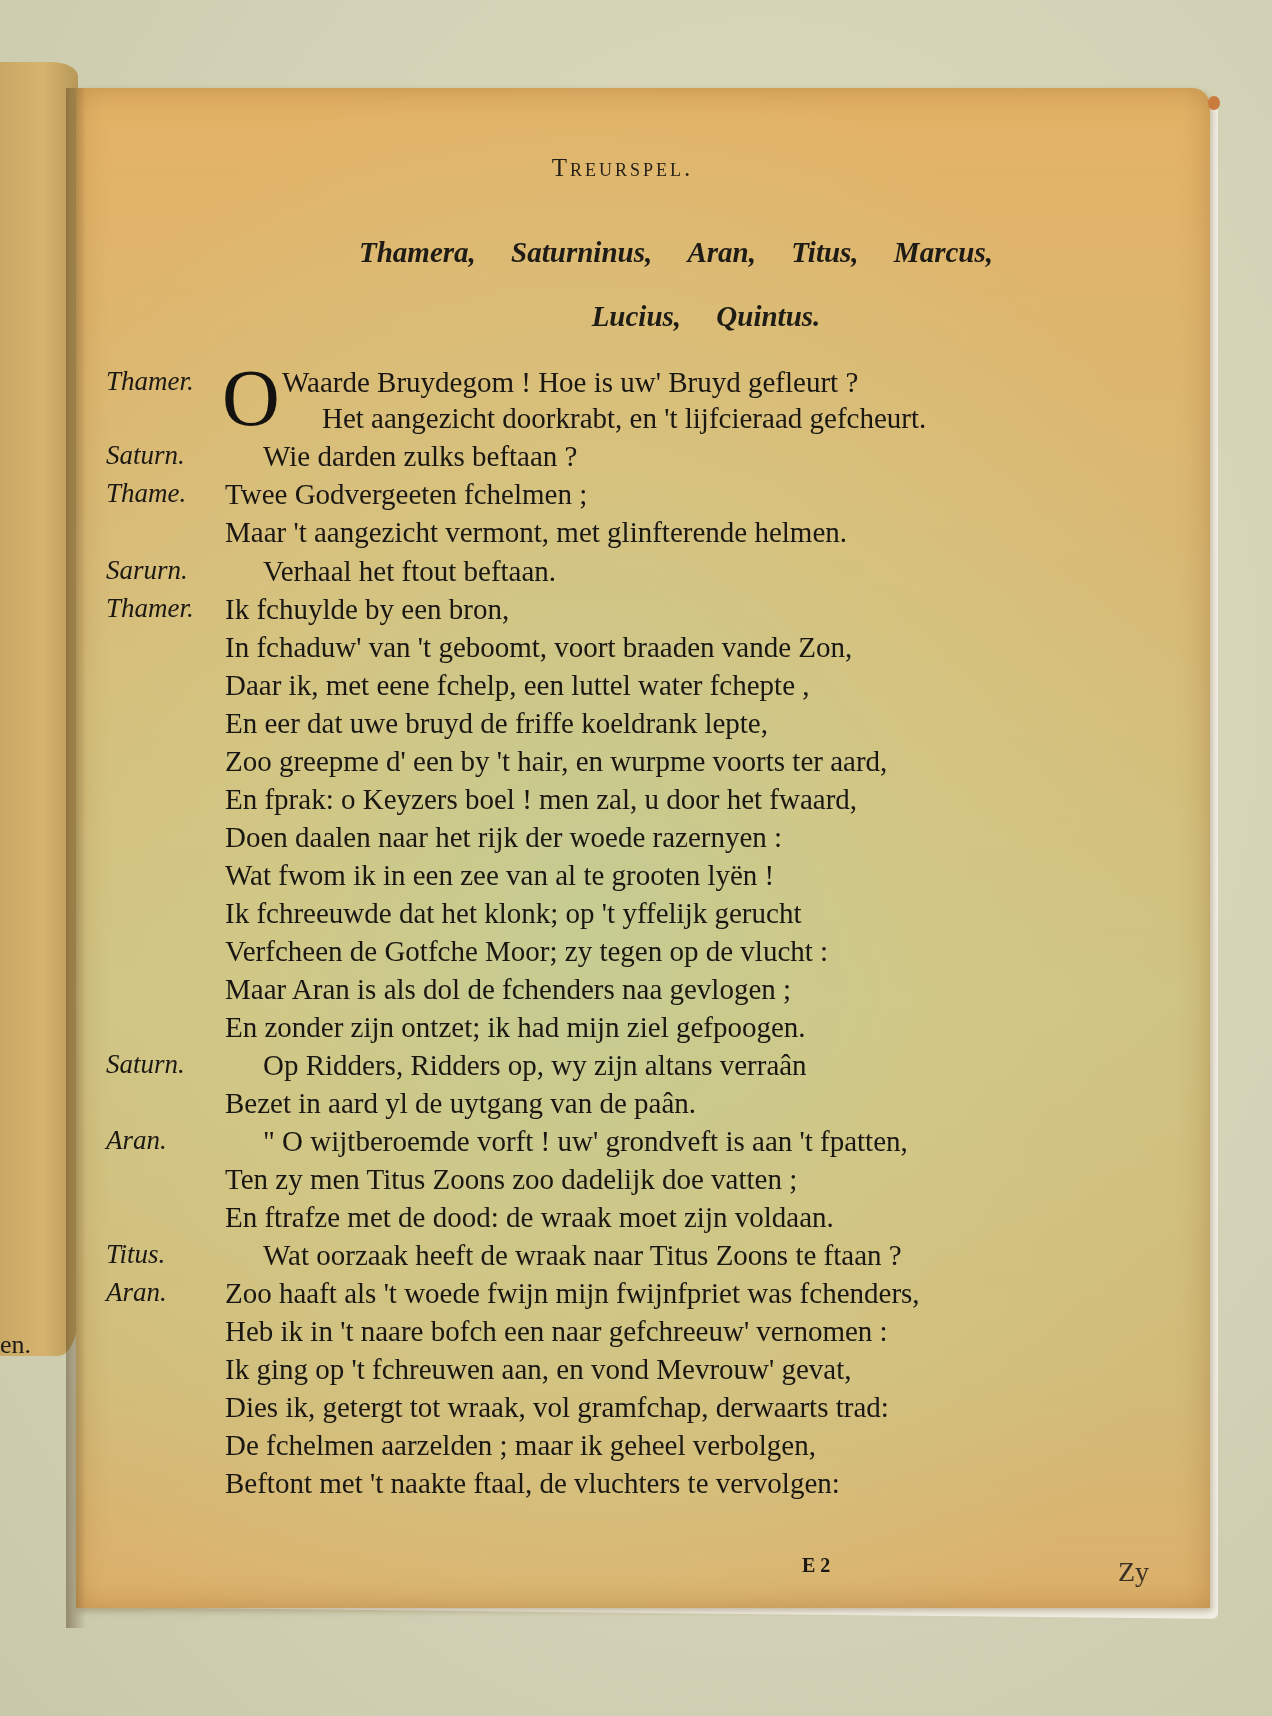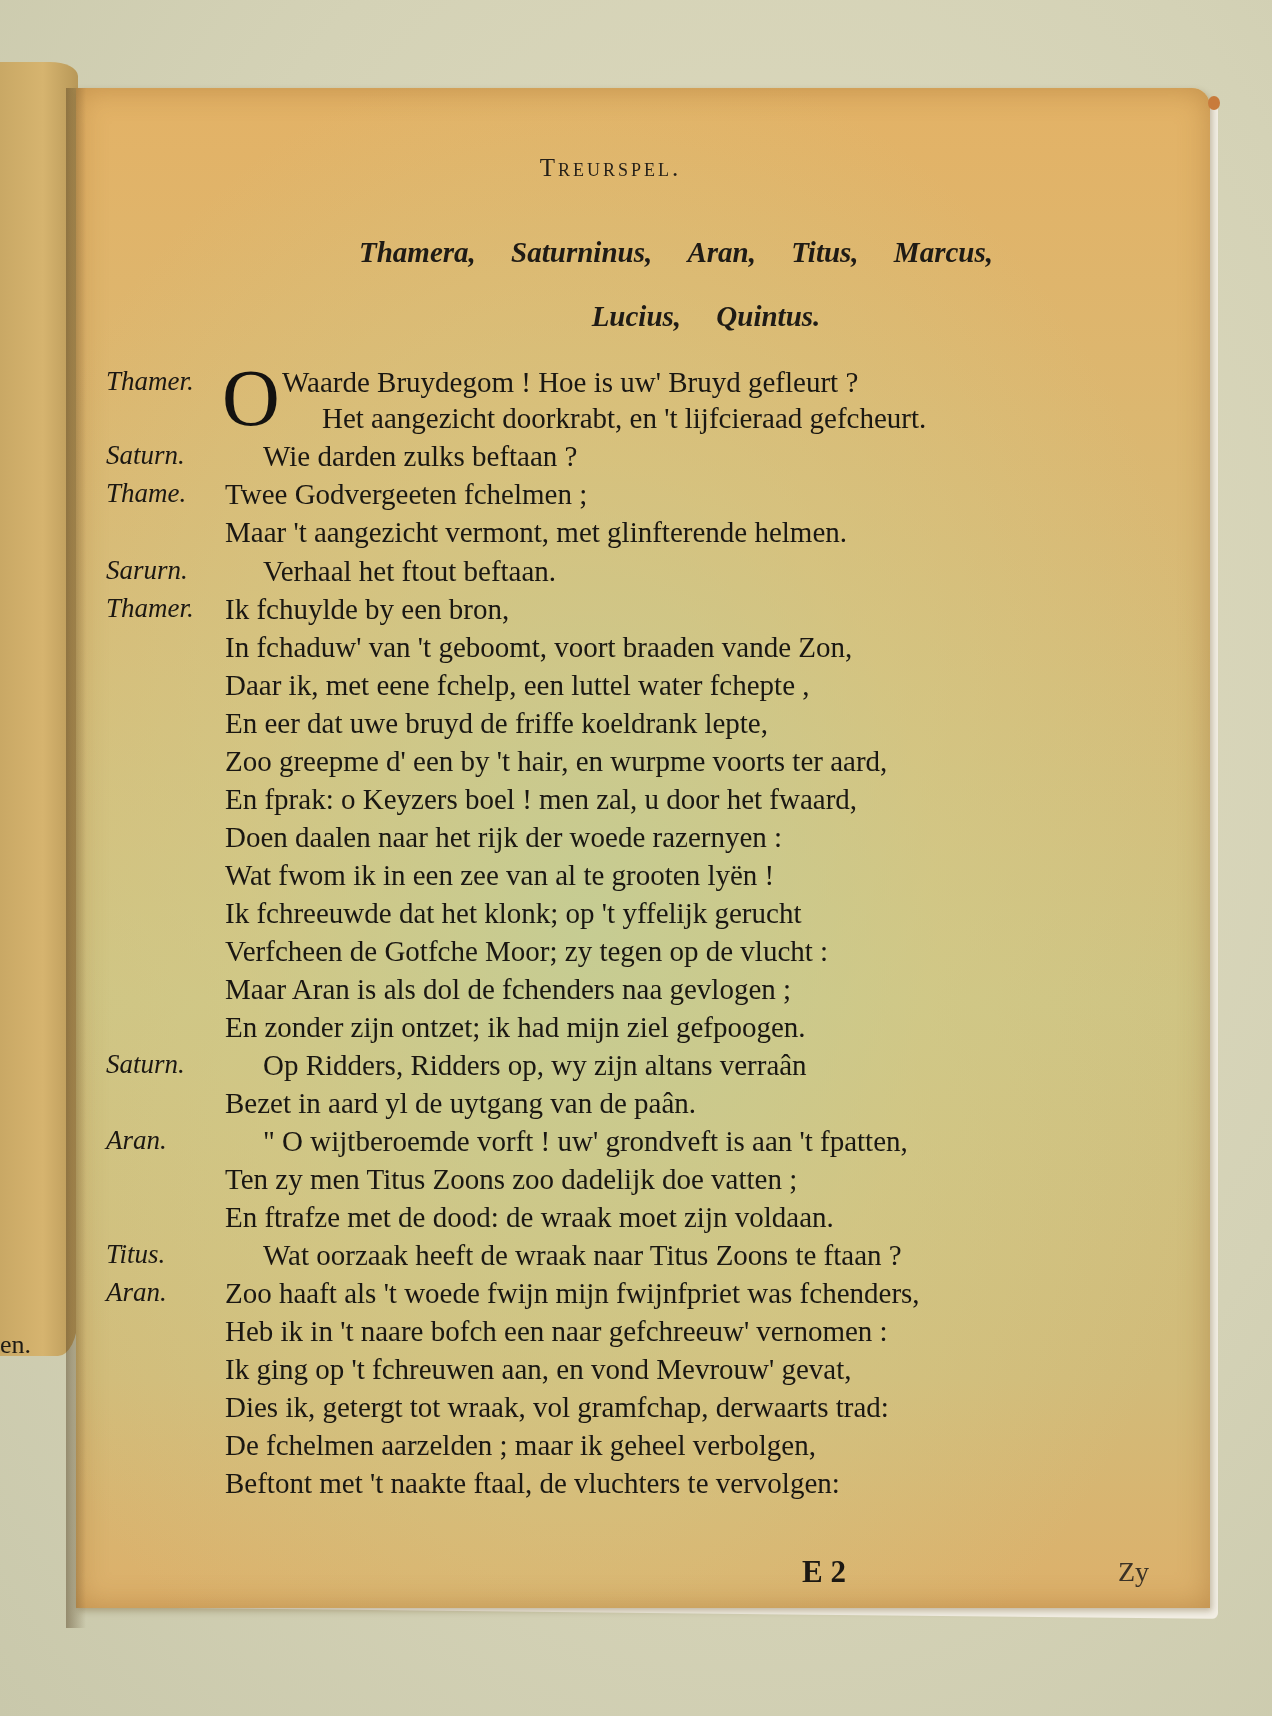--- a/index.html
+++ b/index.html
@@ -38,21 +38,21 @@
     .page::after {
       content: ""; position: absolute; right: -10px; top: 8px; width: 12px; height: 14px;
       background: #c87b3c; border-radius: 50%;
     }
     .gutter-shadow {
       position: absolute; left: 66px; top: 88px; width: 20px; height: 1540px;
       background: linear-gradient(90deg, rgba(80,60,30,0.45), rgba(80,60,30,0));
     }
     .running-head {
       position: absolute; left: 0; width: 1221px; top: 154px; text-align: center;
-      font-size: 25px; letter-spacing: 3px; color: #241f18; font-variant: small-caps;
+      font-size: 25px; letter-spacing: 3px; color: #241f18; font-variant: small-caps; padding-left: 12px;
     }
     .cast {
       position: absolute; left: 0; width: 1272px; text-align: center;
       font-size: 29px; font-style: italic; font-weight: bold; color: #1f1b15;
     }
     .cast span { margin: 0 14px; }
     .cast-1 { top: 236px; left: 40px; }
     .cast-2 { top: 300px; left: 70px; }
     .line {
       position: absolute; left: 0; height: 36px; white-space: nowrap;
@@ -62,21 +62,21 @@
     }
     .verse {
       position: absolute; left: 225px; font-size: 29px; color: #1a1712; text-align: right;
     }
     .verse.indent { left: 263px; }
     .dropcap {
       position: absolute; left: 222px; top: 358px; font-size: 80px; line-height: 80px; color: #141210;
       font-family: "Liberation Serif", serif;
     }
     .signature {
-      position: absolute; top: 1554px; left: 802px; font-size: 31px; color: #1c1812; font-weight: bold;
+      position: absolute; top: 1554px; left: 802px; font-size: 20px; color: #1c1812; font-weight: bold;
     }
     .catchword {
       position: absolute; top: 1556px; left: 1118px; font-size: 28px; color: #3b3226;
     }
   </style>
 </head>
 <body>
 
 <div class="backdrop"></div>
 

